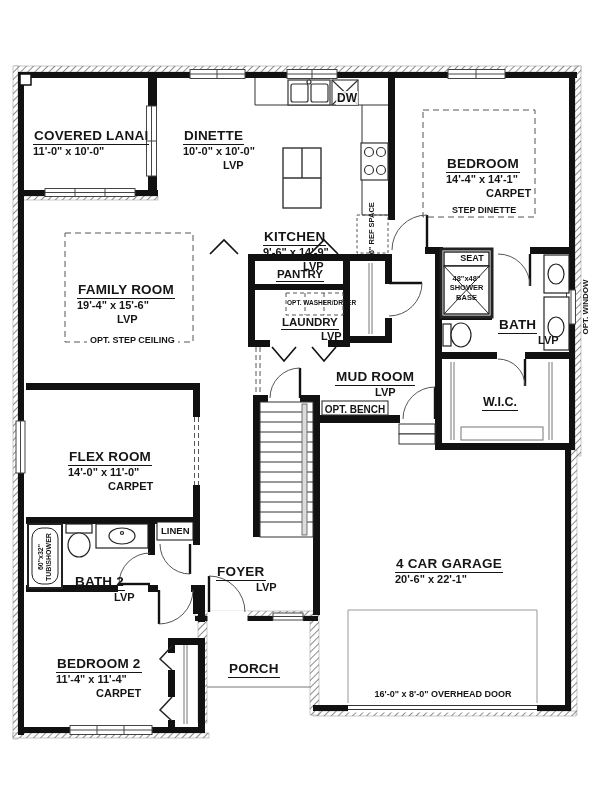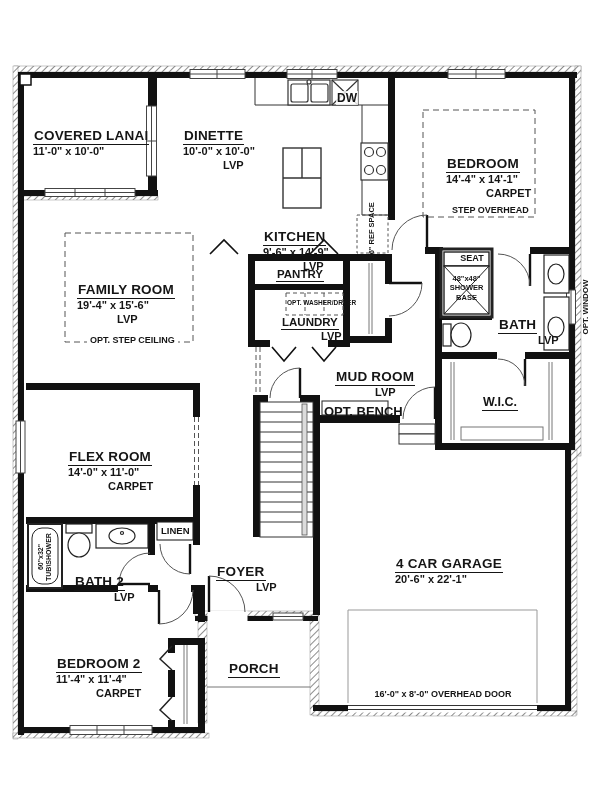--- a/index.html
+++ b/index.html
@@ -343,21 +343,21 @@
   <span class="name">KITCHEN</span>
   <span class="dim">9'-6" x 14'-9"</span>
   <span class="floor">LVP</span>
 </div>
 
 <div class="lbl roomblock" style="left:446px;top:132px">
   <span class="name">BEDROOM</span>
   <span class="dim">14'-4" x 14'-1"</span>
   <span class="floor">CARPET</span>
 </div>
-<div class="lbl note" style="left:449px;top:205px">STEP OVERHEAD</div>
+<div class="lbl note" style="left:449px;top:205px">STEP DINETTE</div>
 
 <div class="lbl roomblock" style="left:77px;top:258px">
   <span class="name">FAMILY ROOM</span>
   <span class="dim">19'-4" x 15'-6"</span>
   <span class="floor">LVP</span>
 </div>
 <div class="lbl note" style="left:87px;top:335px">OPT. STEP CEILING</div>
 
 <div class="lbl" style="left:276px;top:264px">
   <span class="name-sm">PANTRY</span>
@@ -418,21 +418,21 @@
 
 <div class="lbl ctr" style="left:352px;top:689px;width:182px;font-size:9px;font-weight:700;background:#fff">16'-0" x 8'-0" OVERHEAD DOOR</div>
 
 <div class="lbl ctr" style="left:444px;top:253px;width:56px;font-size:9px;font-weight:700">SEAT</div>
 <div class="lbl ctr" style="left:444px;top:274px;width:45px;font-size:7.5px;font-weight:700;line-height:1.25">
   <div>48"x48"</div>
   <div>SHOWER</div>
   <div>BASE</div>
 </div>
 
-<div class="lbl ctr" style="left:324px;top:404px;width:62px;font-size:13px;font-weight:700">OPT. BENCH</div>
+<div class="lbl ctr" style="left:324px;top:404px;width:62px;font-size:10px;font-weight:700">OPT. BENCH</div>
 
 <div class="lbl" style="left:336px;top:91px;font-size:12px;font-weight:700;background:rgba(255,255,255,.8);padding:0 1px">DW</div>
 
 <div class="vtext" style="left:345px;top:228px;width:52px;font-size:7.5px">36" REF SPACE</div>
 
 <div class="vtext" style="left:558px;top:303px;width:54px;font-size:8px">OPT. WINDOW</div>
 
 <div class="vtext" style="left:17px;top:549px;width:56px;font-size:7px;line-height:1.15">
   <div>60"x32"</div>
   <div>TUB\SHOWER</div>

